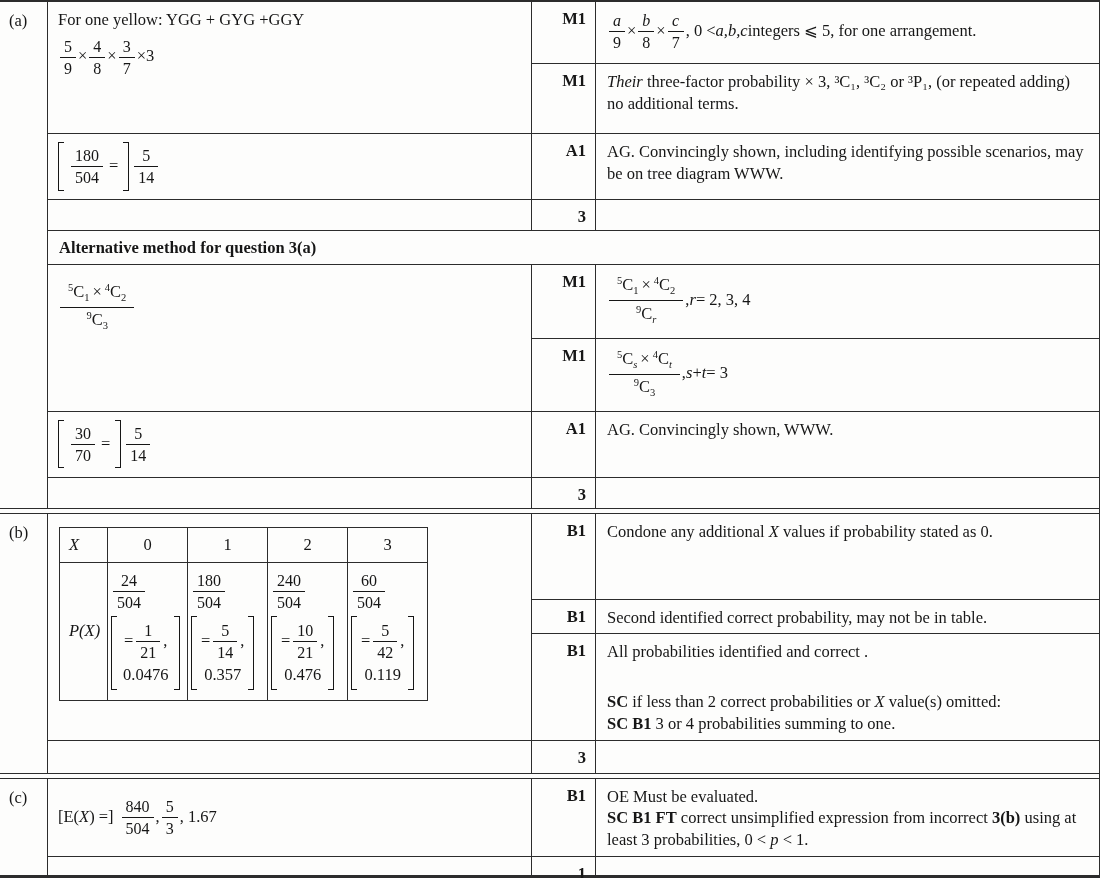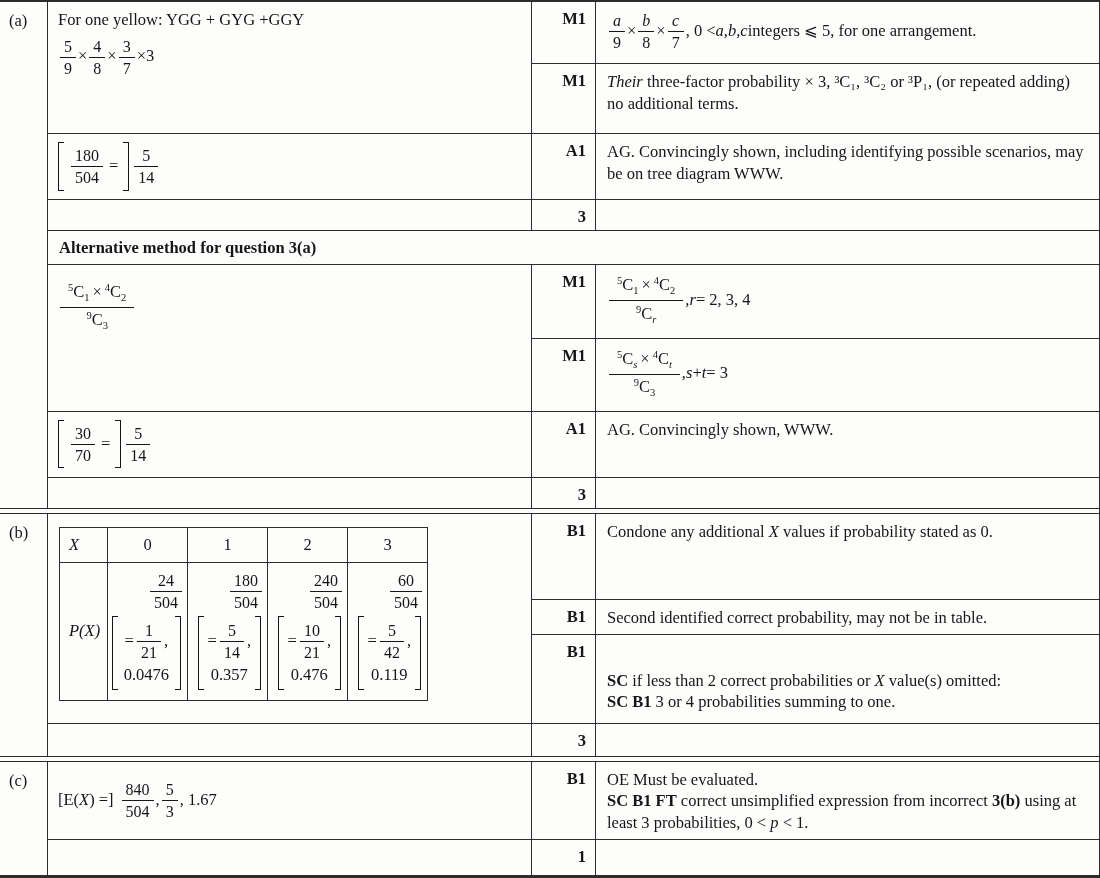--- a/index.html
+++ b/index.html
@@ -71,21 +71,21 @@
   .mexpr { margin-top:7px; }
   .bigfr { font-size:16.5px; }
   .bigfr .n { padding:2px 8px 3px; }
   .bigfr .d { padding:3px 8px 0; }
   
   .ptable { border-collapse:collapse; margin:5px 0 0 1px; }
   .ptable td { border:1.4px solid #2c2c2c; }
   .ptable .xlab { width:48px; padding:7px 6px 7px 9px; text-align:left; }
   .ptable .xv { width:80px; text-align:center; padding:7px 0; }
   .ptable .pcellwrap { vertical-align:top; padding:8px 3px 10px; }
-  .pcell { display:flex; flex-direction:column; align-items:flex-end; gap:5px; }
+  .pcell { display:flex; flex-direction:column; align-items:flex-start; gap:5px; }
   .dec { padding:0 2px; }
   .scblock { margin-top:28px; }
   .gap6 { display:inline-block; width:6px; }
 </style>
 </head>
 <body>
 
 <div class="sheet">
 
   <section class="band">
@@ -371,20 +371,21 @@
               <div><span>Condone any additional </span><i>X</i><span> values if probability stated as 0.</span></div>
             </div>
           </div>
           <div class="sub" style="min-height:33px">
             <div class="mark">B1</div>
             <div class="guide">Second identified correct probability, may not be in table.</div>
           </div>
           <div class="sub" style="min-height:89px">
             <div class="mark">B1</div>
             <div class="guide">
+              <div>All probabilities identified and correct .</div>
               <div class="scblock">
                 <div><b>SC</b><span> if less than 2 correct probabilities or </span><i>X</i><span> value(s) omitted:</span></div>
                 <div><b>SC B1</b><span> 3 or 4 probabilities summing to one.</span></div>
               </div>
             </div>
           </div>
         </div>
       </div>
 
       <div class="row" style="min-height:33px">

